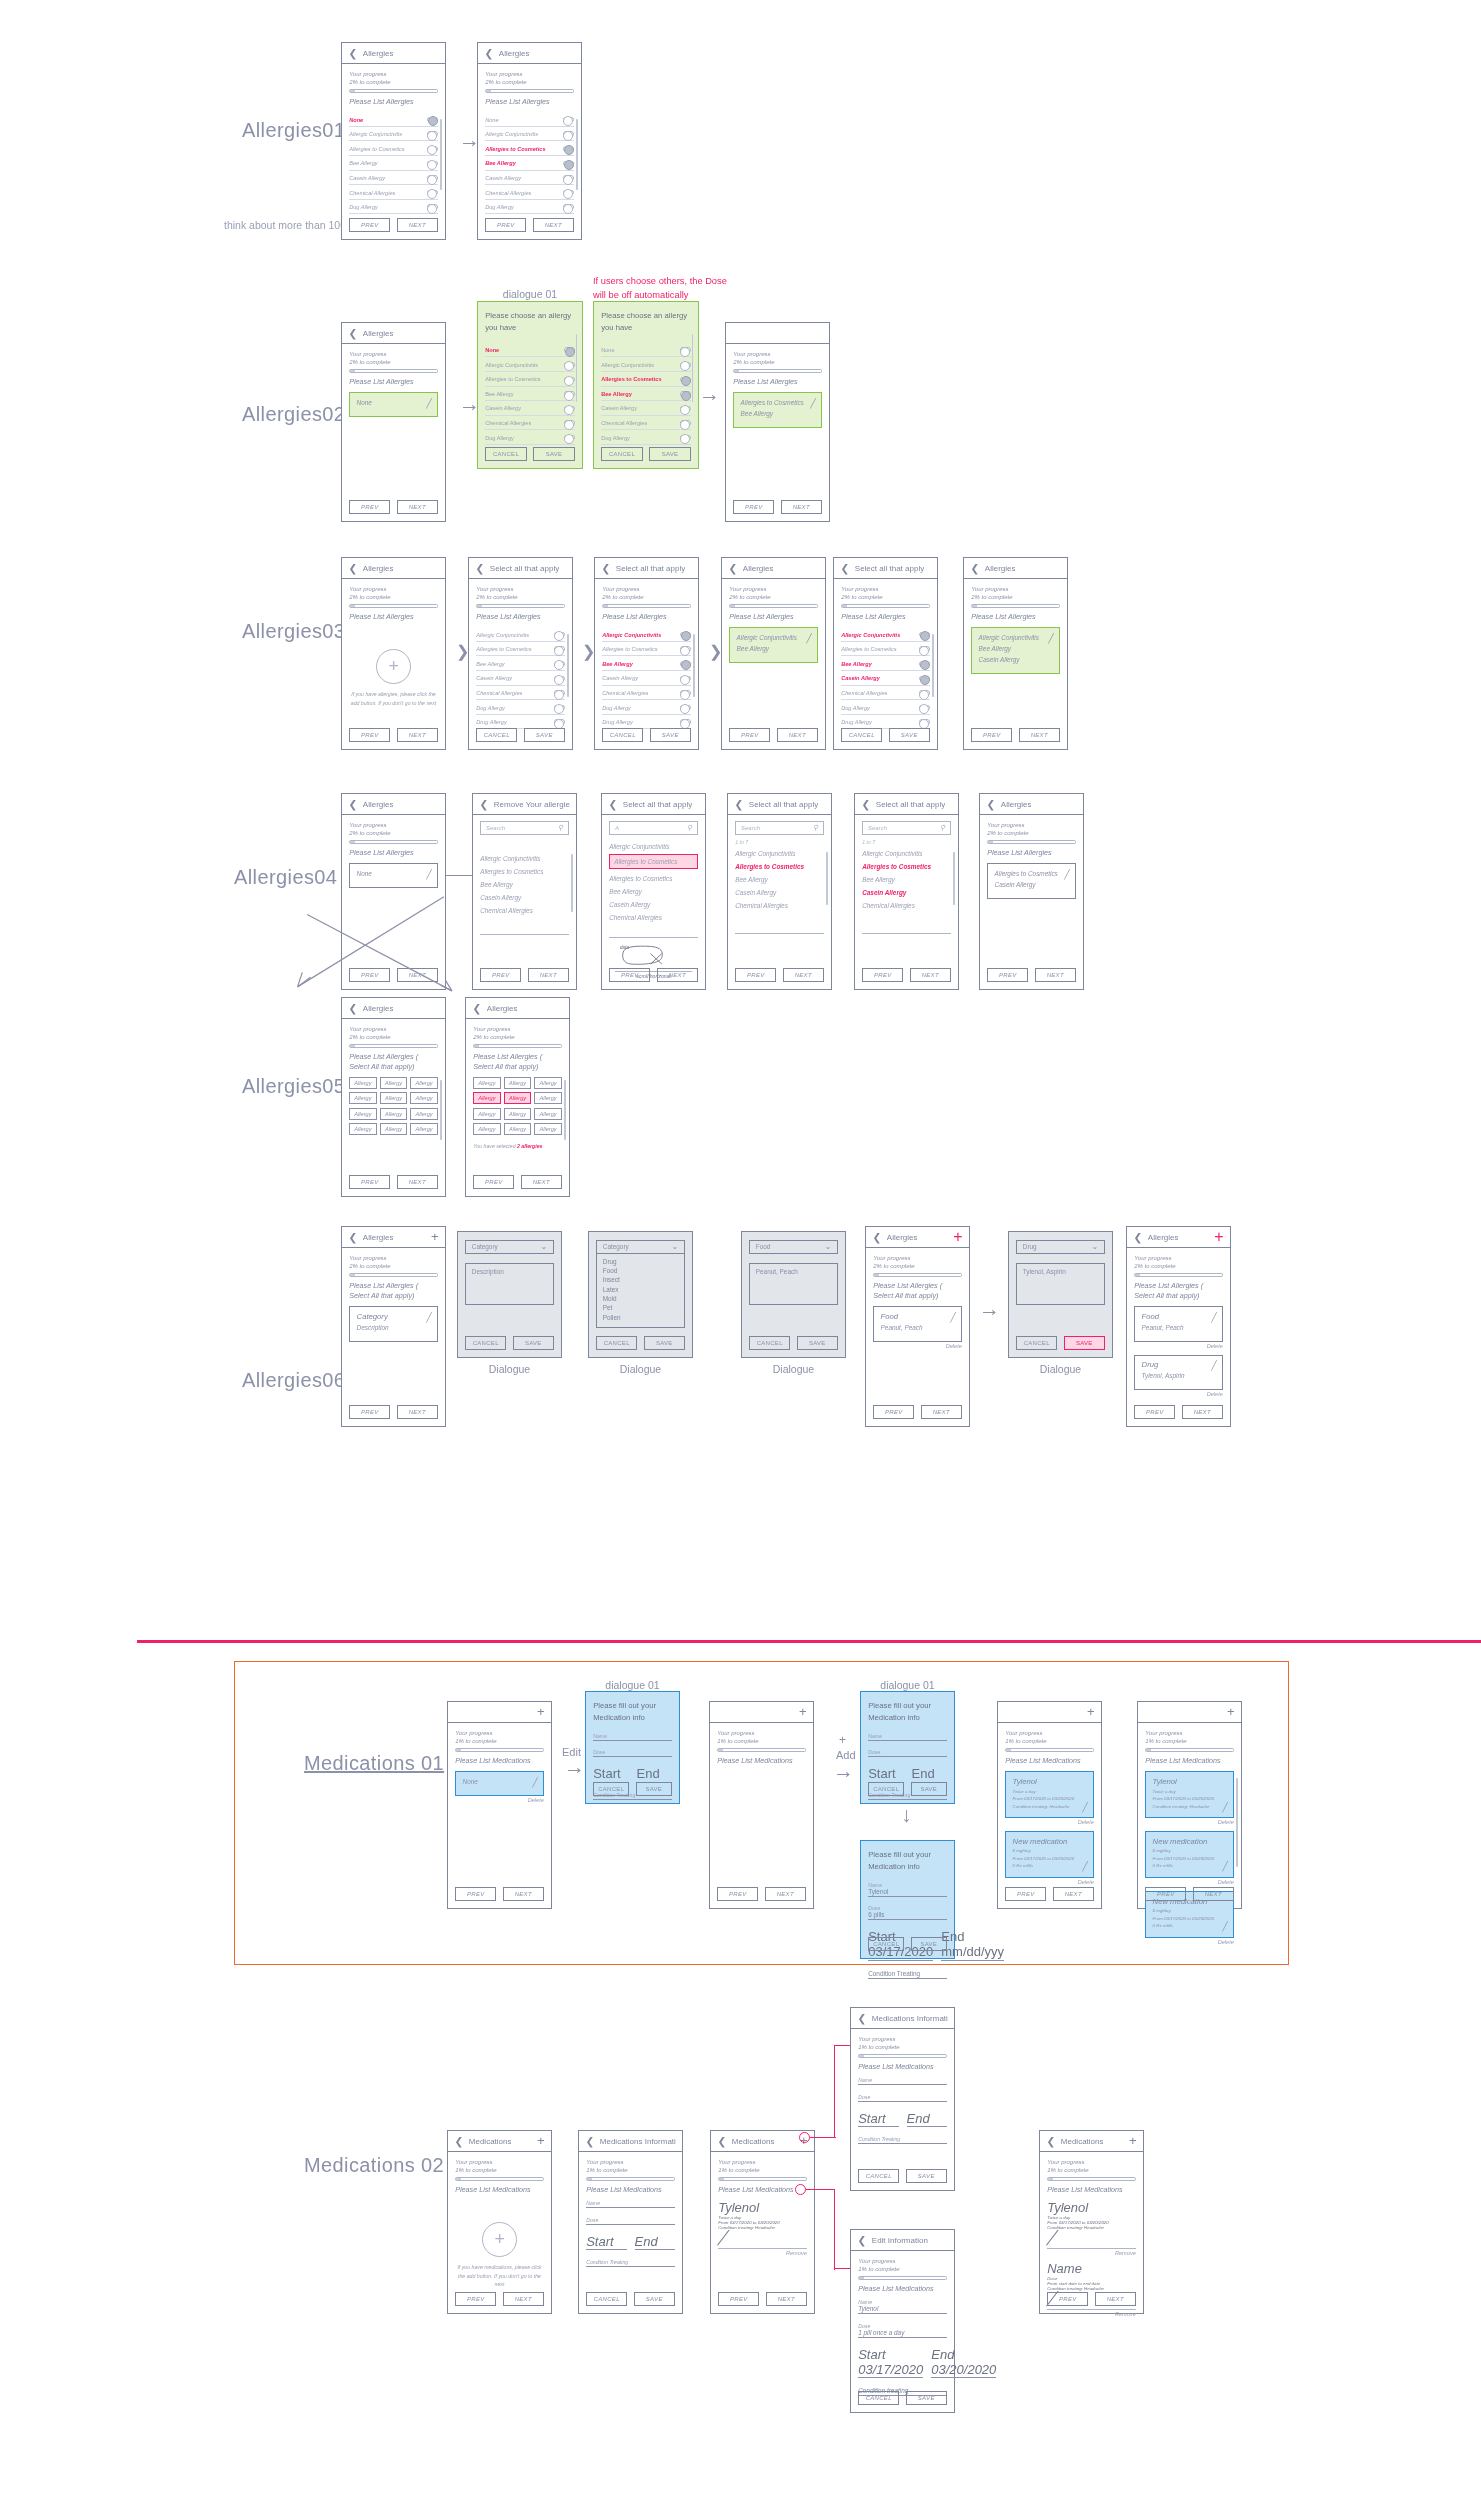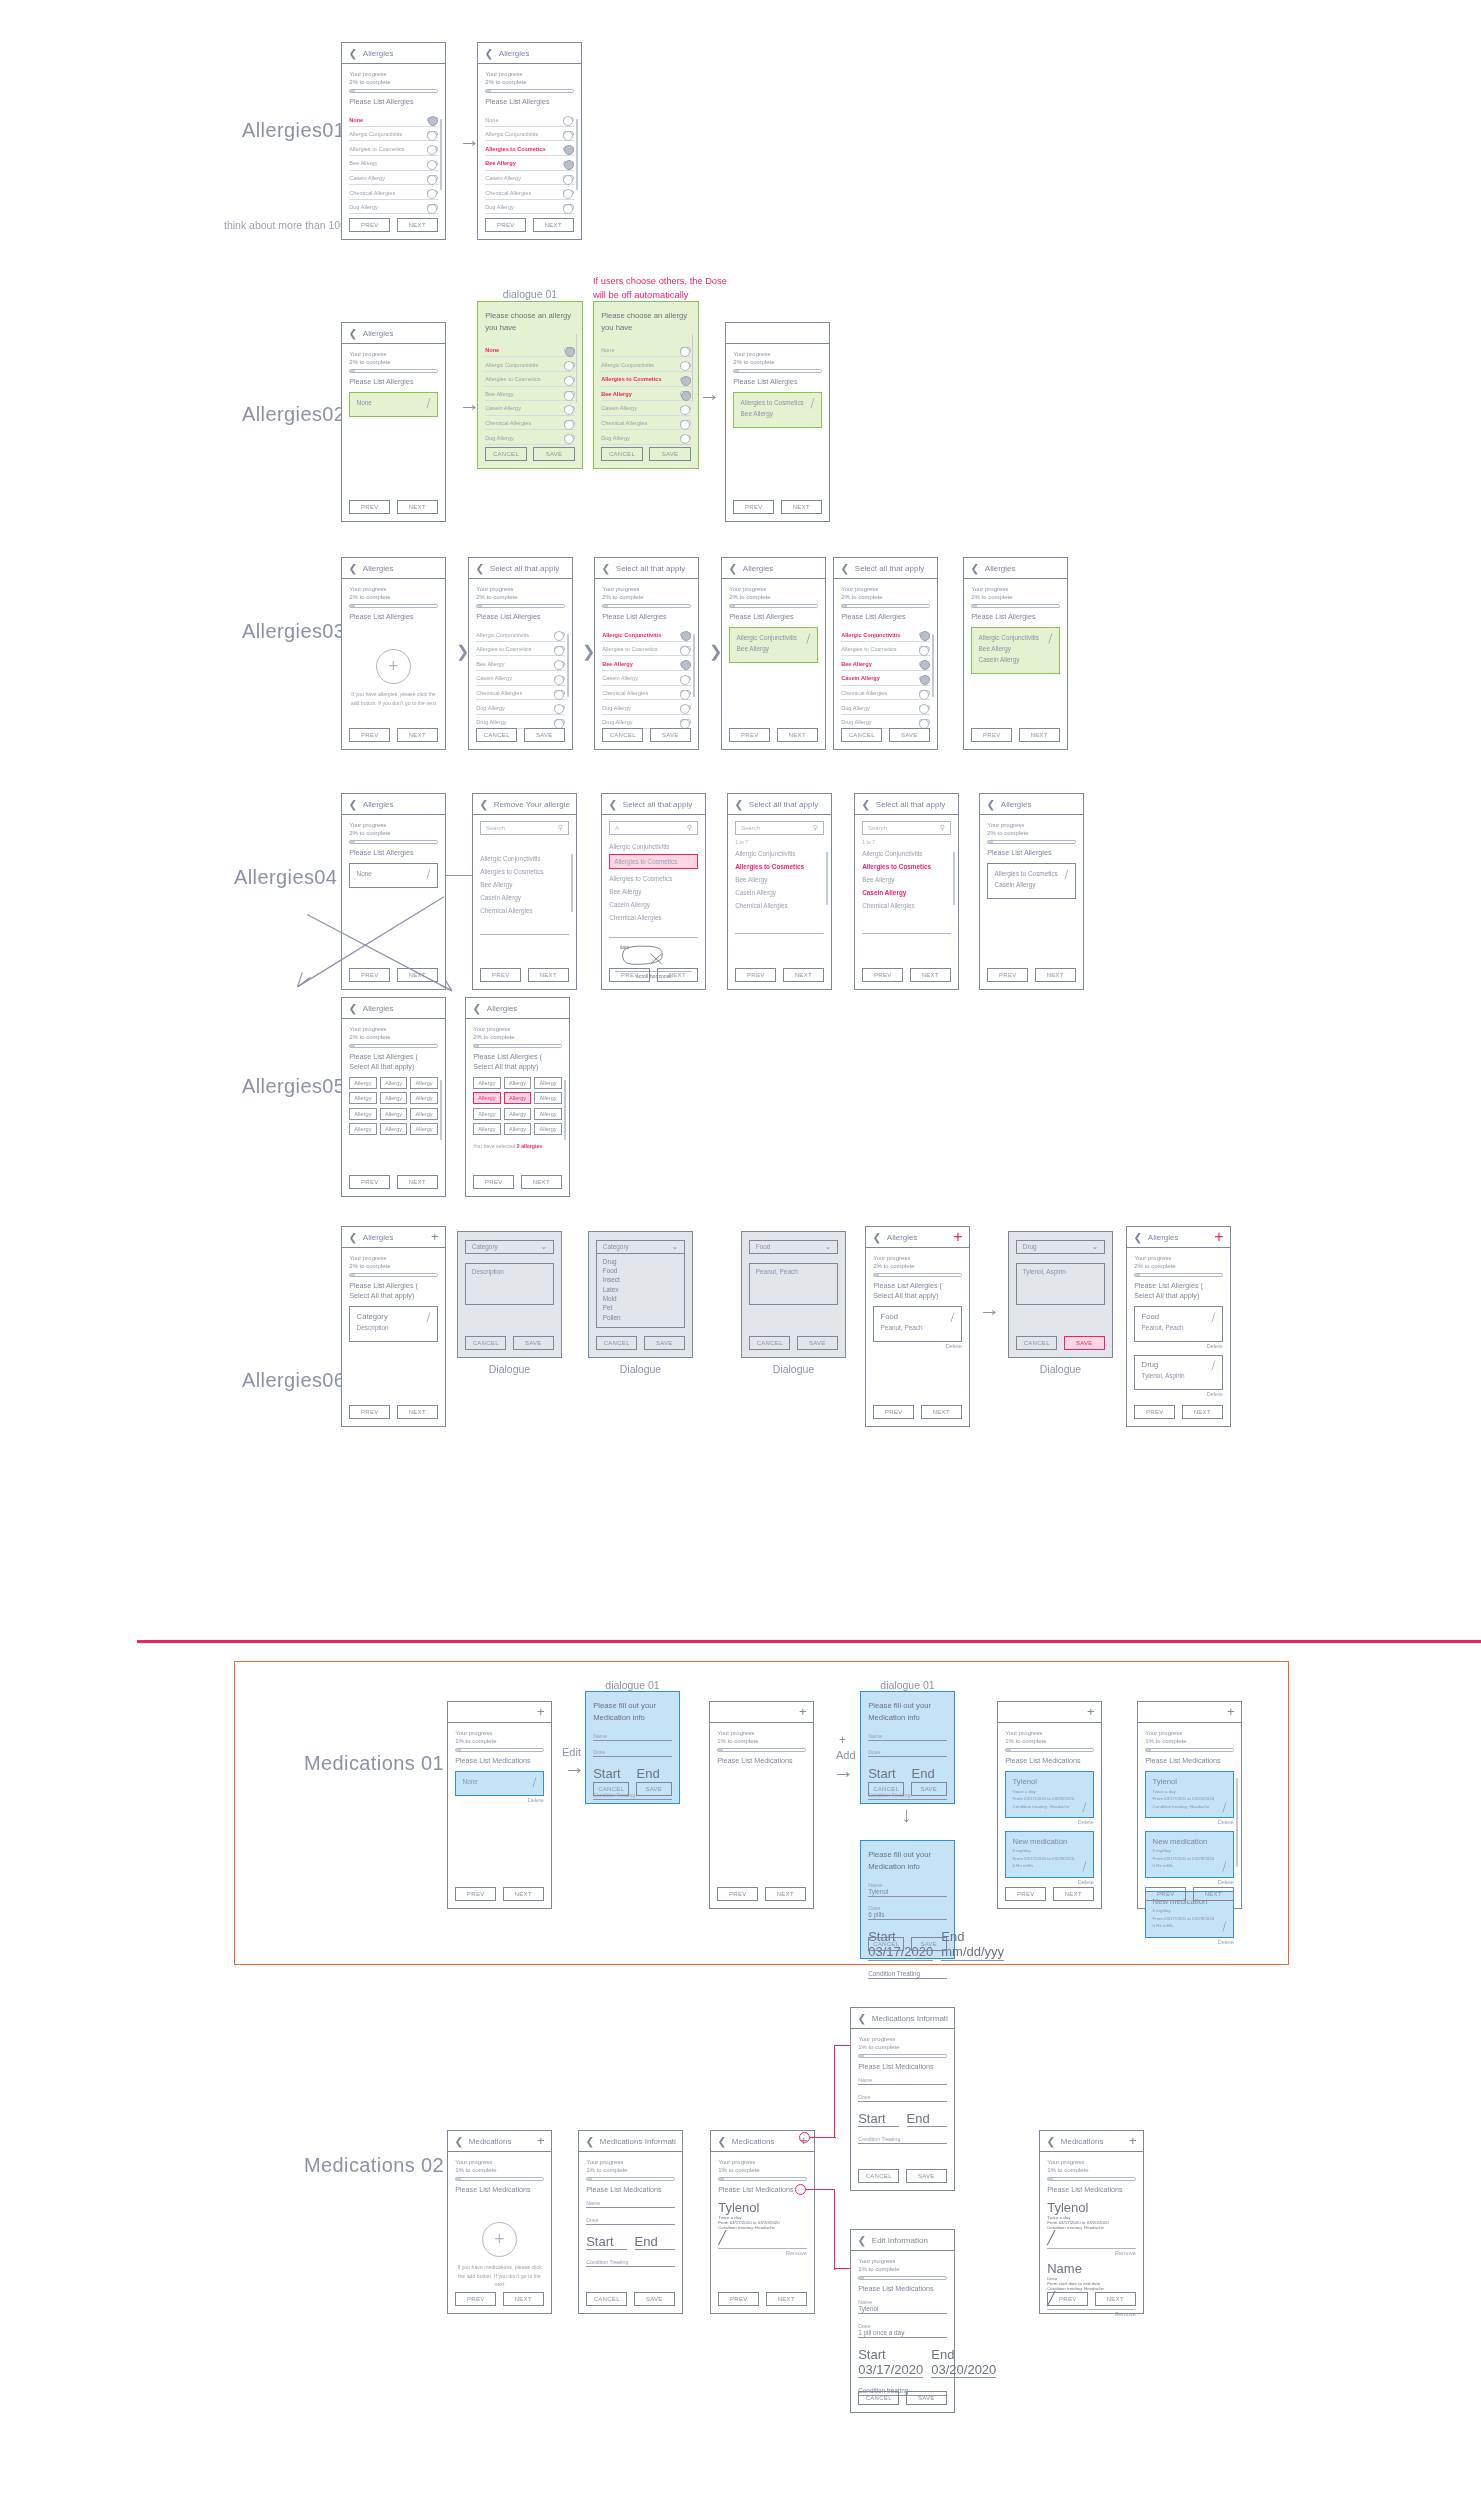--- a/index.html
+++ b/index.html
@@ -20,21 +20,21 @@
   .arrow-lbl { position:absolute; font-size:11px; color:#8b91a8; }
 
   
   .phone { position:absolute; border:1.1px solid #7e869c; background:#fff; }
   .phone .hdr { height:21px; border-bottom:1.1px solid #7e869c; display:flex; align-items:center;
                 padding:0 6.4px; gap:5.6px; }
   .phone .hdr .back { font-size:10.5px; color:#7e869c; }
   .phone .hdr .ttl { font-size:8px; color:#7e869c; white-space:nowrap; overflow:hidden; }
   .phone .hdr .plus { margin-left:auto; font-size:13px; line-height:0.8; color:#7e869c; font-weight:300; }
   .phone .hdr .plus.red { color:#f0216a; font-size:16px; font-weight:400; }
-  .phone .body { position:relative; padding:5.6px 7.2px 0; height:calc(100% - 21px); }
+  .phone .body { position:relative; padding:5.6px 7.2px 0; height:calc(100% - 21px);font-style:italic; }
 
   .prog-lbl { font-size:6px; line-height:1.45; color:#8b91a8; }
   .prog-bar { margin:2.4px 0 4px; height:3.2px; border:0.8px solid #aeb5c6; border-radius:1.6px; background:#fff;
               position:relative; }
   .prog-bar i { position:absolute; left:0; top:0; bottom:0; width:6%; background:#c9cfdd; }
   .sec-ttl { font-size:7.2px; color:#7e869c; line-height:1.4; margin-bottom:5.6px; }
 
   
   .srow { display:flex; align-items:center; justify-content:space-between;
           border-bottom:0.8px solid #d6dae4; padding:4.4px 0 3.2px; }
@@ -124,21 +124,21 @@
 <div class="board">
 
   <div class="row-label" style="left:242px; top:119px;">Allergies01</div>
   <div class="note" style="left:224px; top:219px;">think about more than 100</div>
 
   <div class="row-label" style="left:242px; top:403px;">Allergies02</div>
   <div class="row-label" style="left:242px; top:620px;">Allergies03</div>
   <div class="row-label" style="left:234px; top:866px;">Allergies04</div>
   <div class="row-label" style="left:242px; top:1075px;">Allergies05</div>
   <div class="row-label" style="left:242px; top:1369px;">Allergies06</div>
-  <div class="row-label" style="left:304px; top:1752px;">Medications 01</div>
+  <div class="row-label" style="left:304px; top:1752px;text-decoration:underline;">Medications 01</div>
   <div class="row-label" style="left:304px; top:2154px;">Medications 02</div>
 
   <div class="rule" style="left:137px; top:1640px; width:1345px; height:3.2px;"></div>
 
   <div class="orangebox" style="left:234px; top:1661px; width:1055px; height:304px;"></div>
 
   <div class="phone" id="p-a01-1" style="left:341px; top:42px; width:105px; height:198px;">
     <div class="hdr">
       <span class="back">❮</span>
       <span class="ttl">Allergies</span>

